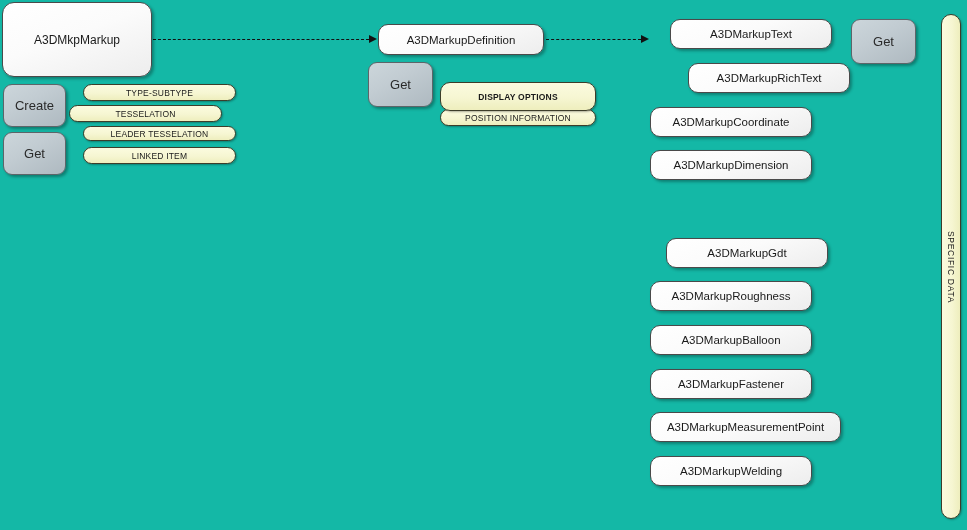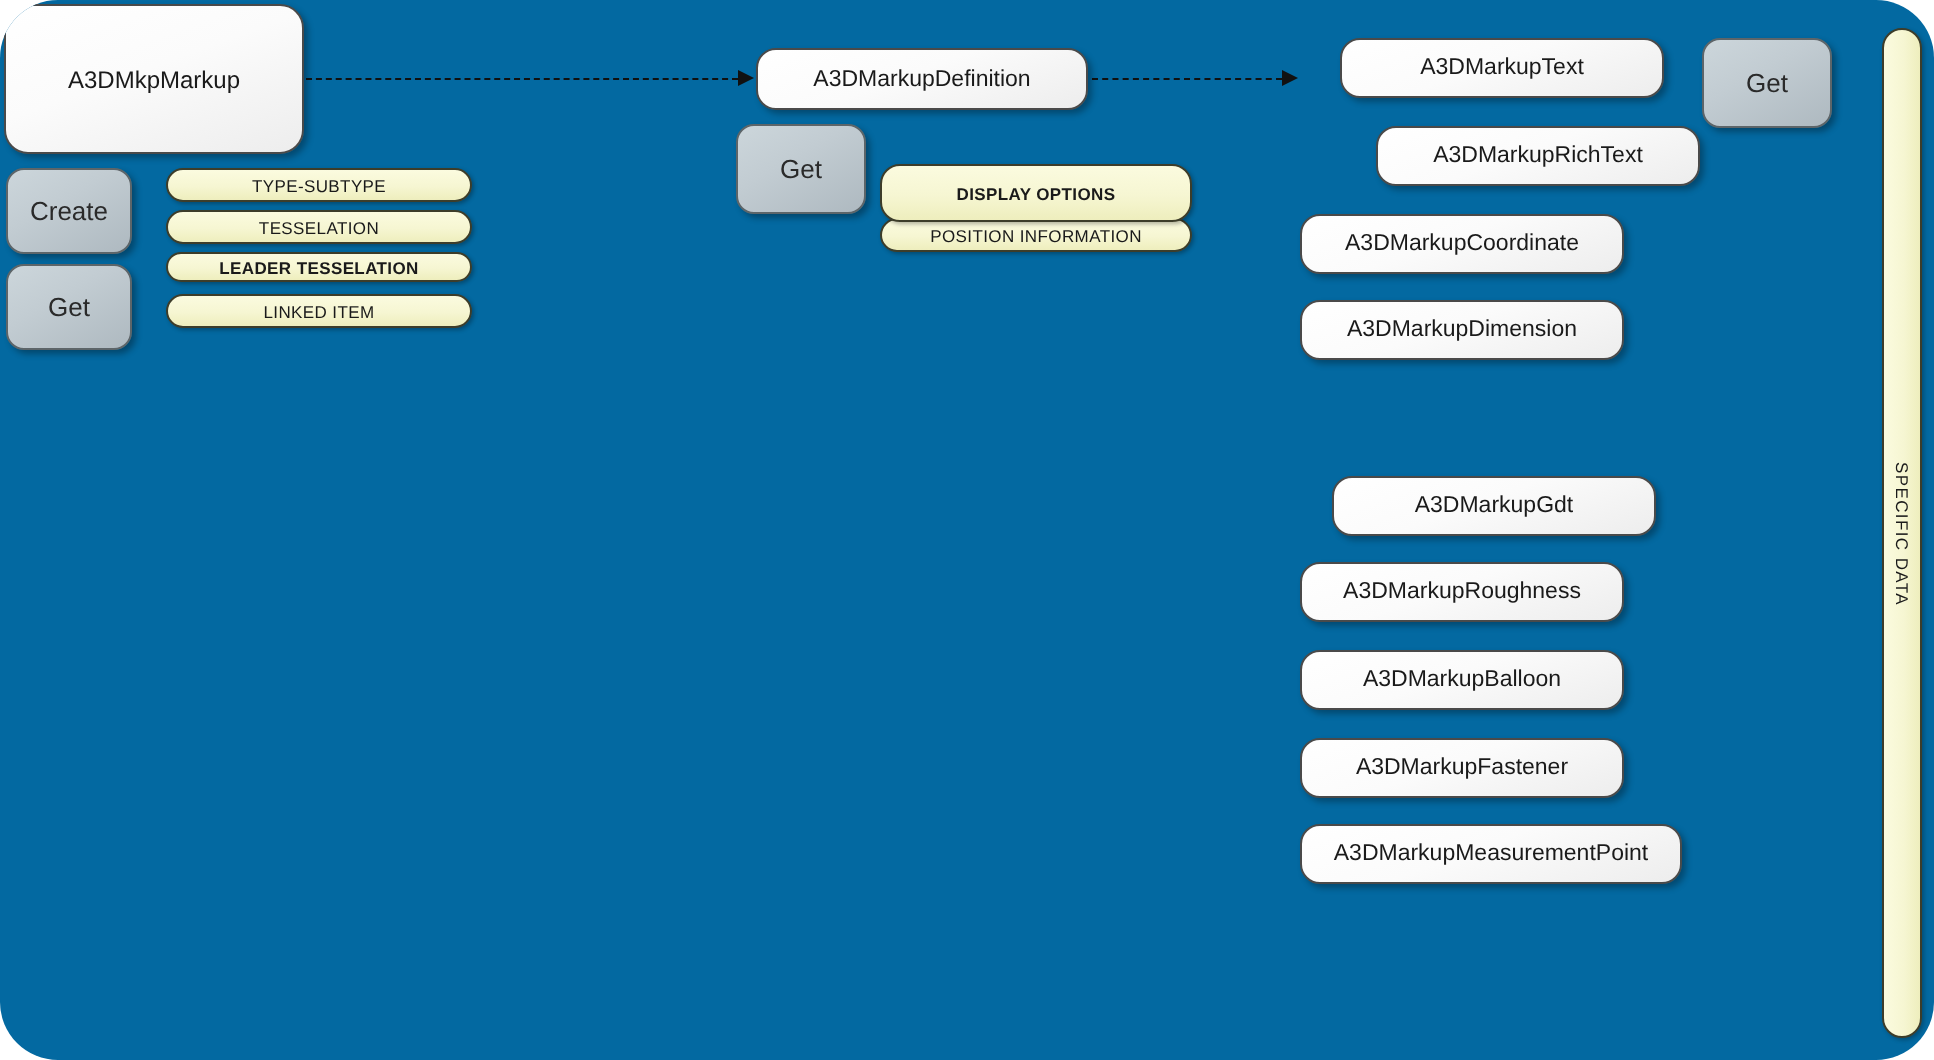--- a/index.html
+++ b/index.html
@@ -7,23 +7,22 @@
     padding: 0;
     background: #ffffff;
   }
   body {
     font-family: "Liberation Sans", sans-serif;
   }
   #canvas {
     position: relative;
     width: 967px;
     height: 530px;
-    background: #0369a1;
+    background: #14b8a6;
     overflow: hidden;
-    border-radius: 29px;
   }
 
   
   .node {
     position: absolute;
     box-sizing: border-box;
     display: flex;
     align-items: center;
     justify-content: center;
     text-align: center;
@@ -105,40 +104,41 @@
 
   <div class="conn" style="left:546px; top:39px; width:95px;"></div>
   <div class="arrowhead" style="left:641px; top:34.5px;"></div>
 
   <div class="node klass big" style="left:2px; top:2px; width:150px; height:75px;">A3DMkpMarkup</div>
 
   <div class="node btn" style="left:3px; top:84px; width:63px; height:43px;">Create</div>
   <div class="node btn" style="left:3px; top:132px; width:63px; height:43px;">Get</div>
 
   <div class="node pill" style="left:83px; top:84px; width:153px; height:17px;">TYPE-SUBTYPE</div>
-  <div class="node pill" style="left:83px; top:105px; width:153px; height:17px;">TESSELATION</div>
-  <div class="node pill" style="left:83px; top:126px; width:153px; height:15px;font-weight:bold;">LEADER TESSELATION</div>
+  <div class="node pill" style="left:69px; top:105px; width:153px; height:17px;">TESSELATION</div>
+  <div class="node pill" style="left:83px; top:126px; width:153px; height:15px;">LEADER TESSELATION</div>
   <div class="node pill" style="left:83px; top:147px; width:153px; height:17px;">LINKED ITEM</div>
 
   <div class="node klass" style="left:378px; top:24px; width:166px; height:31px;">A3DMarkupDefinition</div>
 
   <div class="node btn" style="left:368px; top:62px; width:65px; height:45px;">Get</div>
 
   <div class="node pill" style="left:440px; top:61px; width:156px; height:17px;margin-top:48px;">POSITION INFORMATION</div>
   <div class="node pill" style="left:440px; top:82px; width:156px; height:29px;font-weight:bold;">DISPLAY OPTIONS</div>
 
   <div class="node klass" style="left:650px; top:19px; width:162px; height:30px;margin-left:20px;">A3DMarkupText</div>
   <div class="node klass" style="left:650px; top:63px; width:162px; height:30px;margin-left:38px;">A3DMarkupRichText</div>
   <div class="node klass" style="left:650px; top:107px; width:162px; height:30px;">A3DMarkupCoordinate</div>
   <div class="node klass" style="left:650px; top:150px; width:162px; height:30px;">A3DMarkupDimension</div>
   <div class="node klass" style="left:650px; top:238px; width:162px; height:30px;margin-left:16px;">A3DMarkupGdt</div>
   <div class="node klass" style="left:650px; top:281px; width:162px; height:30px;">A3DMarkupRoughness</div>
   <div class="node klass" style="left:650px; top:325px; width:162px; height:30px;">A3DMarkupBalloon</div>
   <div class="node klass" style="left:650px; top:369px; width:162px; height:30px;">A3DMarkupFastener</div>
   <div class="node klass" style="left:650px; top:412px; width:191px; height:30px;">A3DMarkupMeasurementPoint</div>
+  <div class="node klass" style="left:650px; top:456px; width:162px; height:30px;">A3DMarkupWelding</div>
 
   <div class="node btn" style="left:851px; top:19px; width:65px; height:45px;">Get</div>
 
   <div class="node vbar" style="left:941px; top:14px; width:20px; height:505px;">
     <span class="vlabel">SPECIFIC DATA</span>
   </div>
 
 </div>
 
 </body></html>

